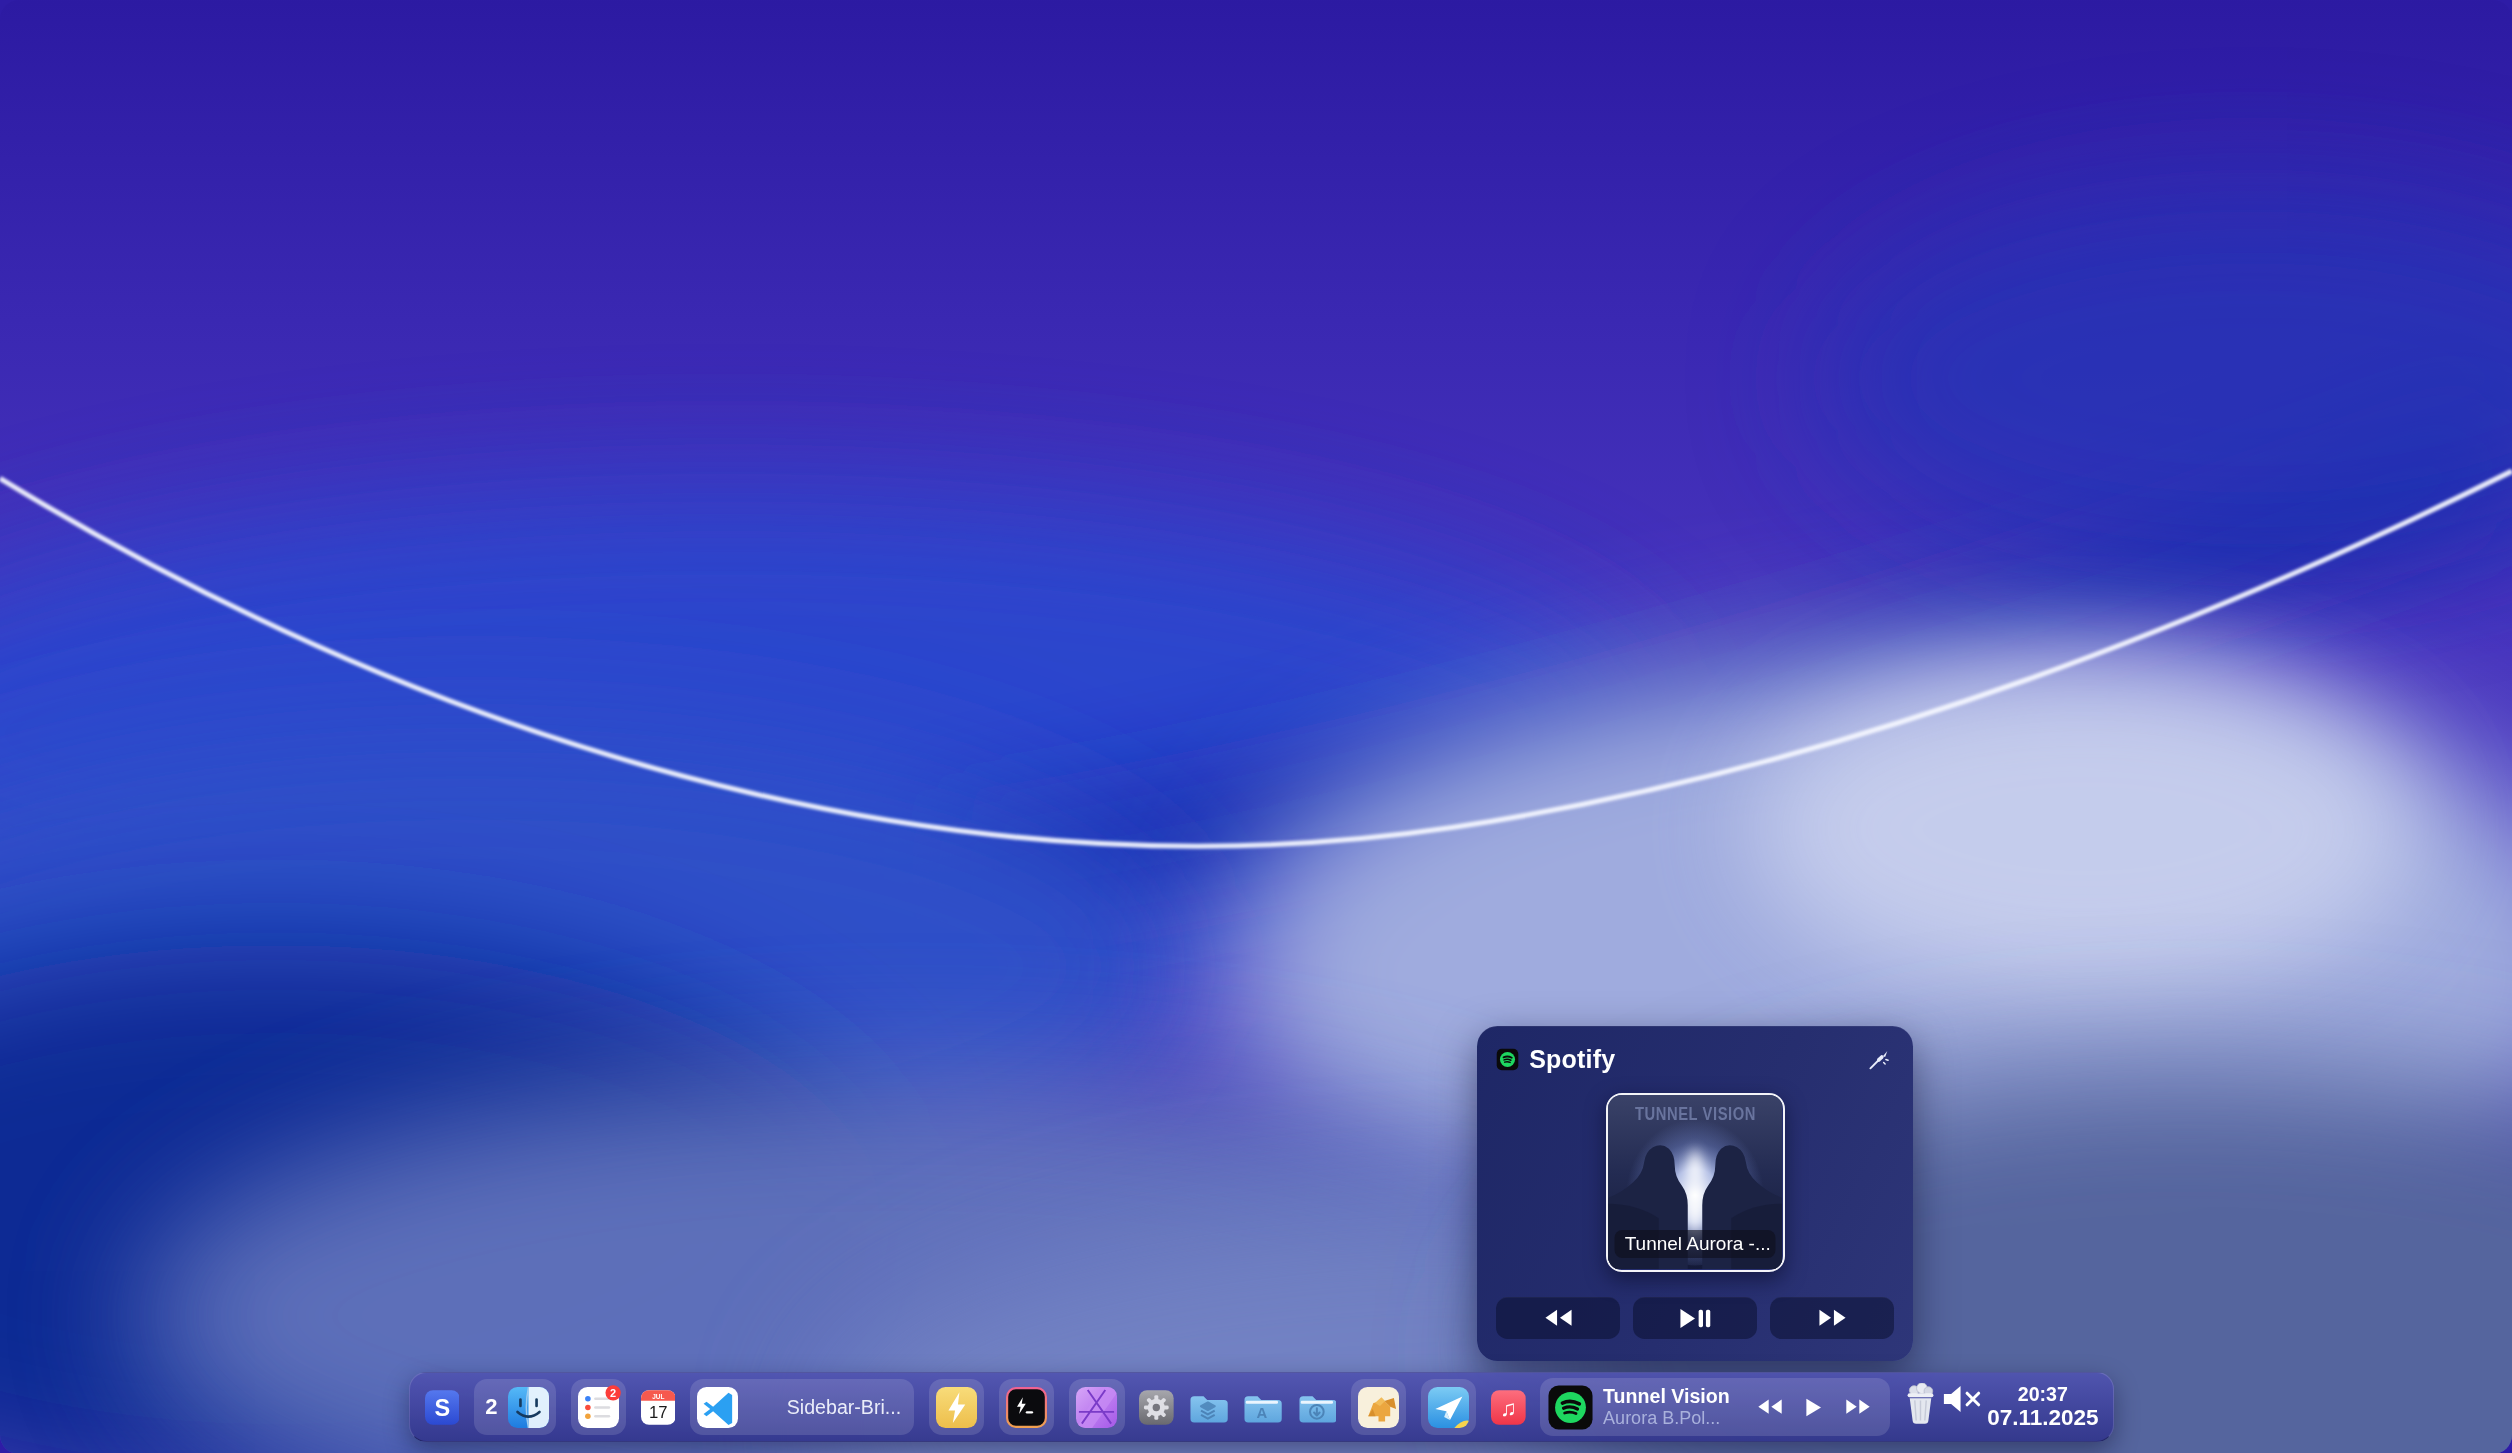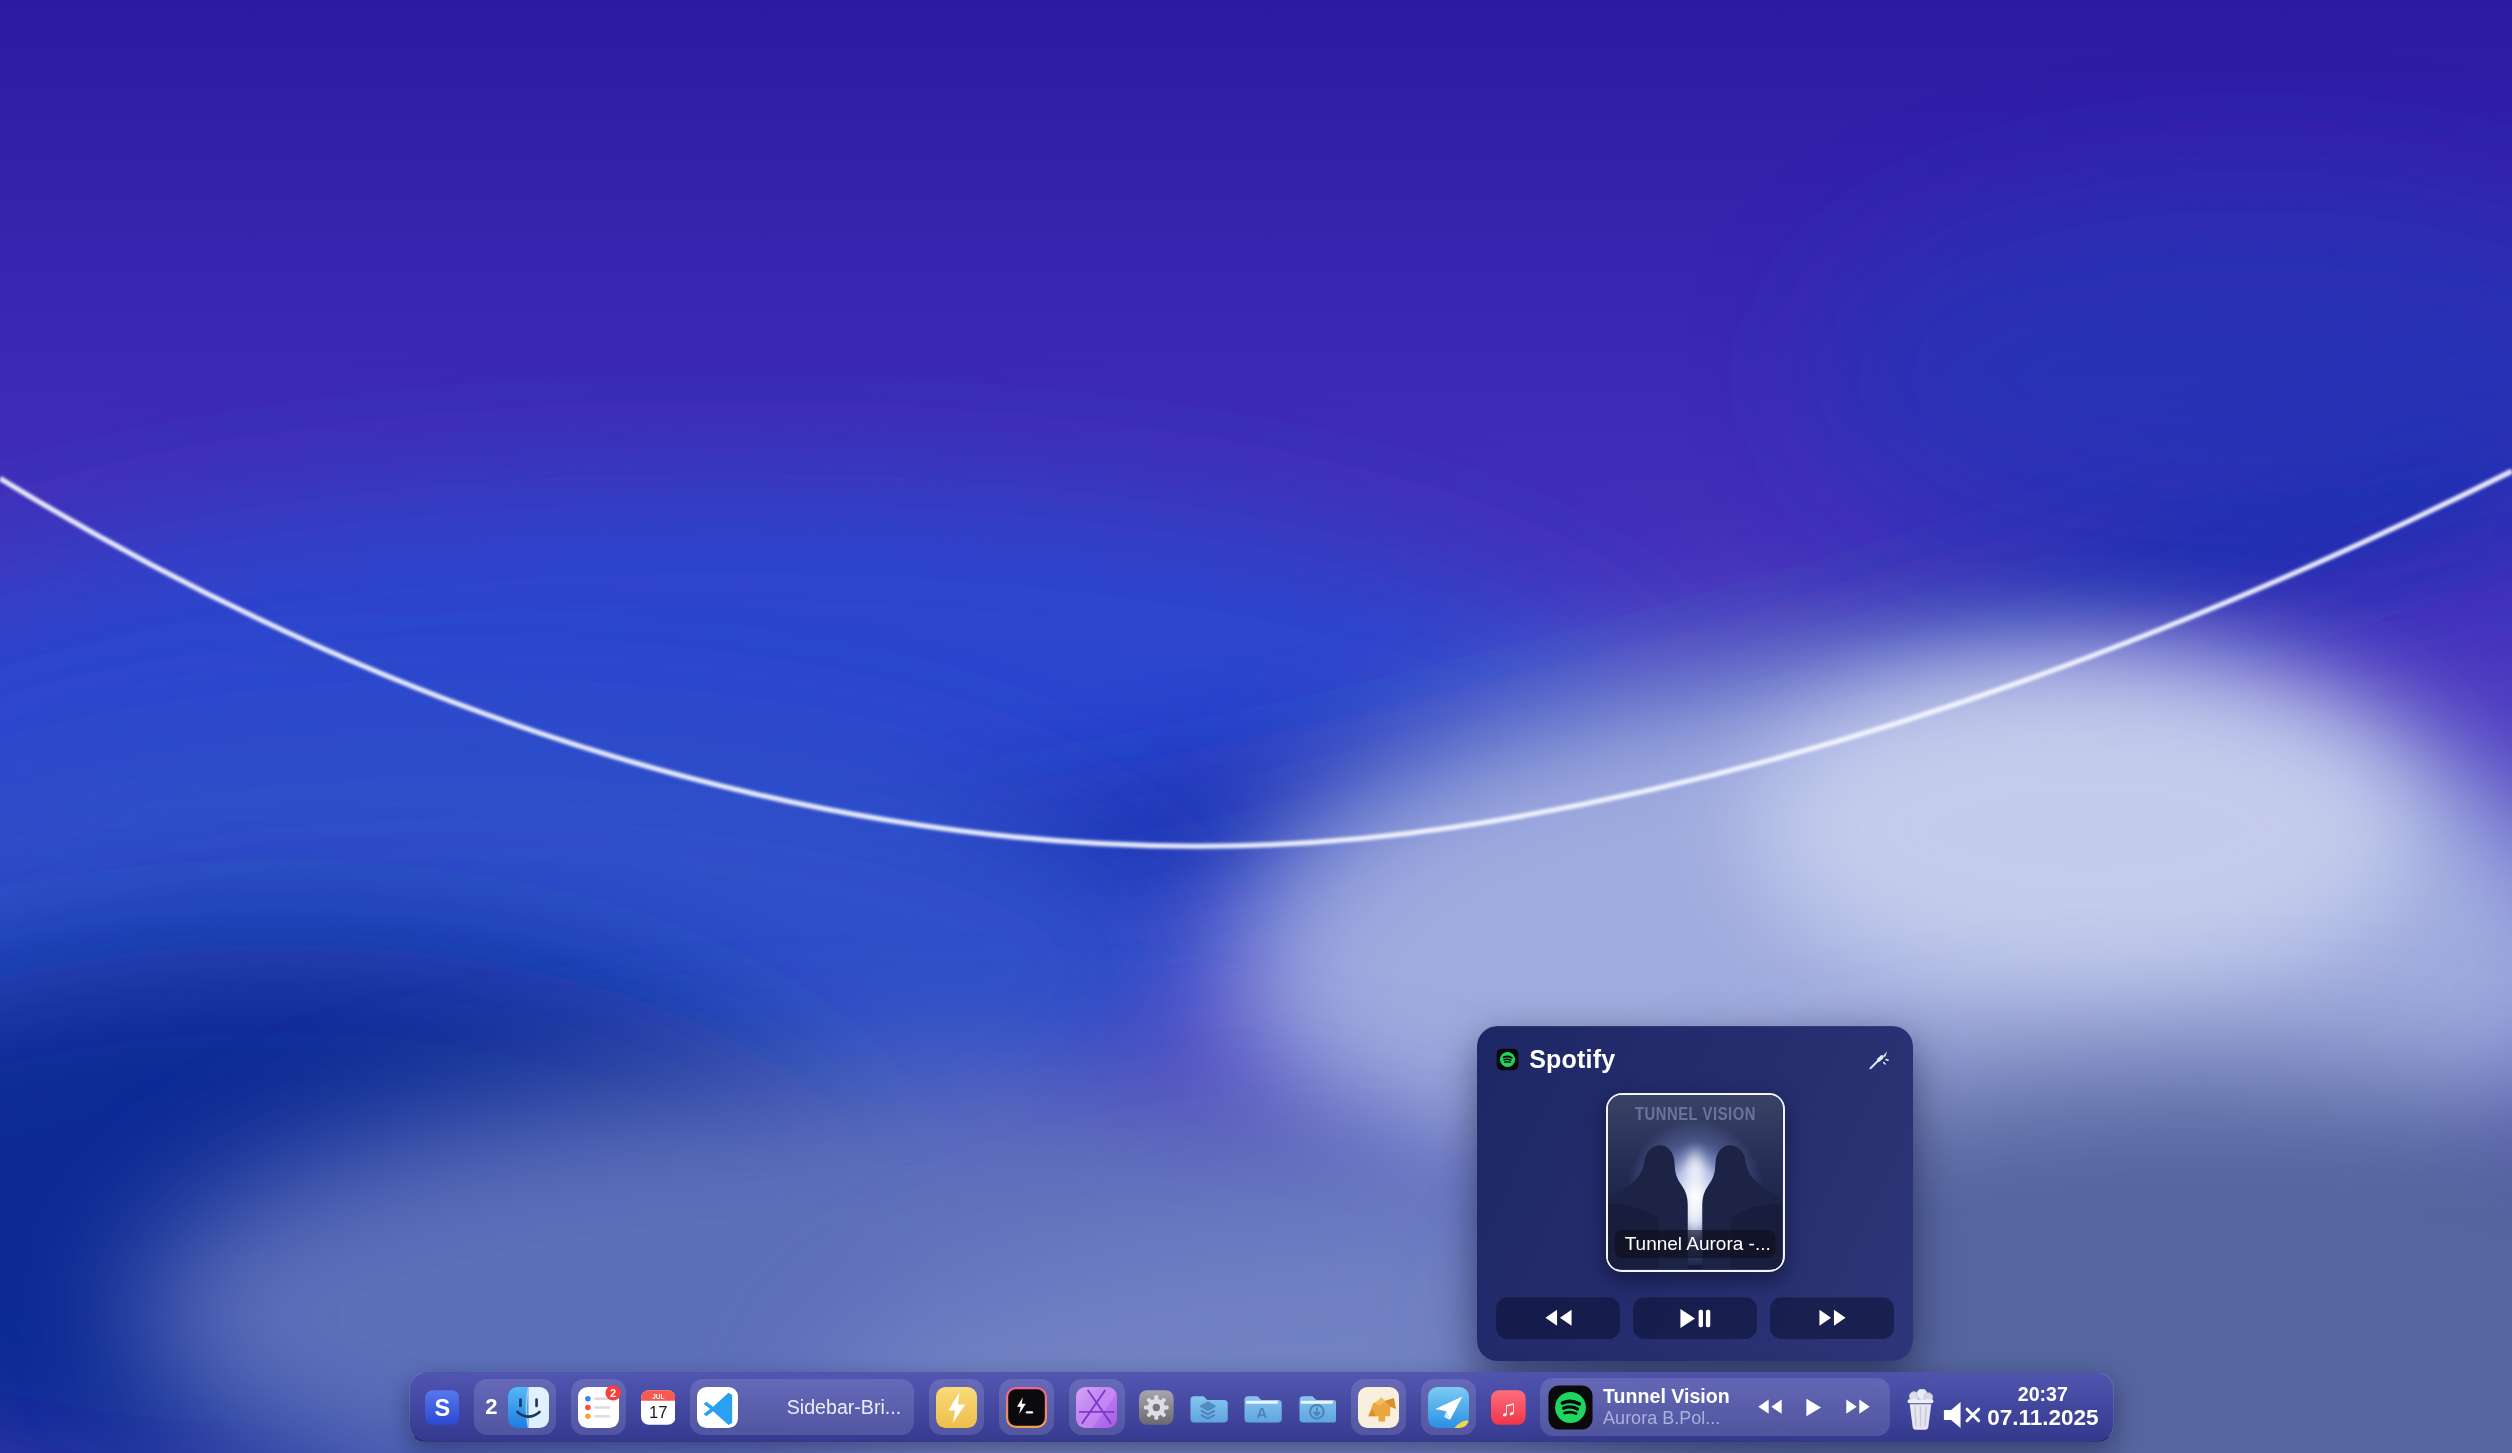--- a/index.html
+++ b/index.html
@@ -1,18 +1,18 @@
 <!DOCTYPE html>
 <html style="font-size:11.6px"><head>
 <meta charset="utf-8">
 <style>
   * { margin:0; padding:0; box-sizing:border-box; }
   html,body { width:2512px; height:1454px; overflow:hidden; background:#2E1CA6;
               font-family:"Liberation Sans","DejaVu Sans",sans-serif; }
-  #screen { position:relative; width:2512px; height:1454px; overflow:hidden; }
+  #screen { position:relative; width:2512px; height:1454px; overflow:hidden;border-radius:19px; }
 
   
   .wallpaper { position:absolute; inset:0; }
   .wallpaper svg { position:absolute; inset:0; display:block; }
 
   
   .widget {
     position:absolute; left:1477px; top:1026px; width:436px; height:335px;
     border-radius:20.4px; padding:17.4px 19px 22px 19px;
     background:linear-gradient(115deg,#1e2766 0%,#262e6f 55%,#2e3679 100%);
@@ -55,21 +55,21 @@
   .dock-icon { display:block; cursor:pointer; }
   .win-count { color:#ffffff; font-size:22px; font-weight:600; padding:0 1.5px 0 4.4px; }
   .code-label { color:#EAEDF9; font-size:19.6px; padding-right:5.8px; white-space:nowrap;margin-left:40px; }
 
   .np-text { display:flex; flex-direction:column; line-height:1.18; padding-right:7.3px; }
   .np-track { color:#ffffff; font-size:19.6px; font-weight:600; white-space:nowrap; }
   .np-artist { color:#A9B1DC; font-size:18px; white-space:nowrap; }
   .media-group { display:flex; align-items:center; gap:22px; padding:0 8.7px 0 11.6px; }
   .media-btn { display:flex; align-items:center; cursor:pointer; }
 
-  .right-group { margin-left:auto; display:flex; align-items:flex-end; gap:4px; }
+  .right-group { margin-left:auto; display:flex; align-items:flex-start; gap:4px; }
   .clock { display:flex; flex-direction:column; align-items:center; line-height:1.15;
            color:#ffffff; cursor:pointer; }
   .clock-time { font-size:19.6px; font-weight:600; }
   .clock-date { font-size:22.5px; font-weight:700; }
 </style>
 </head>
 <body>
 
 <div id="screen">
 

